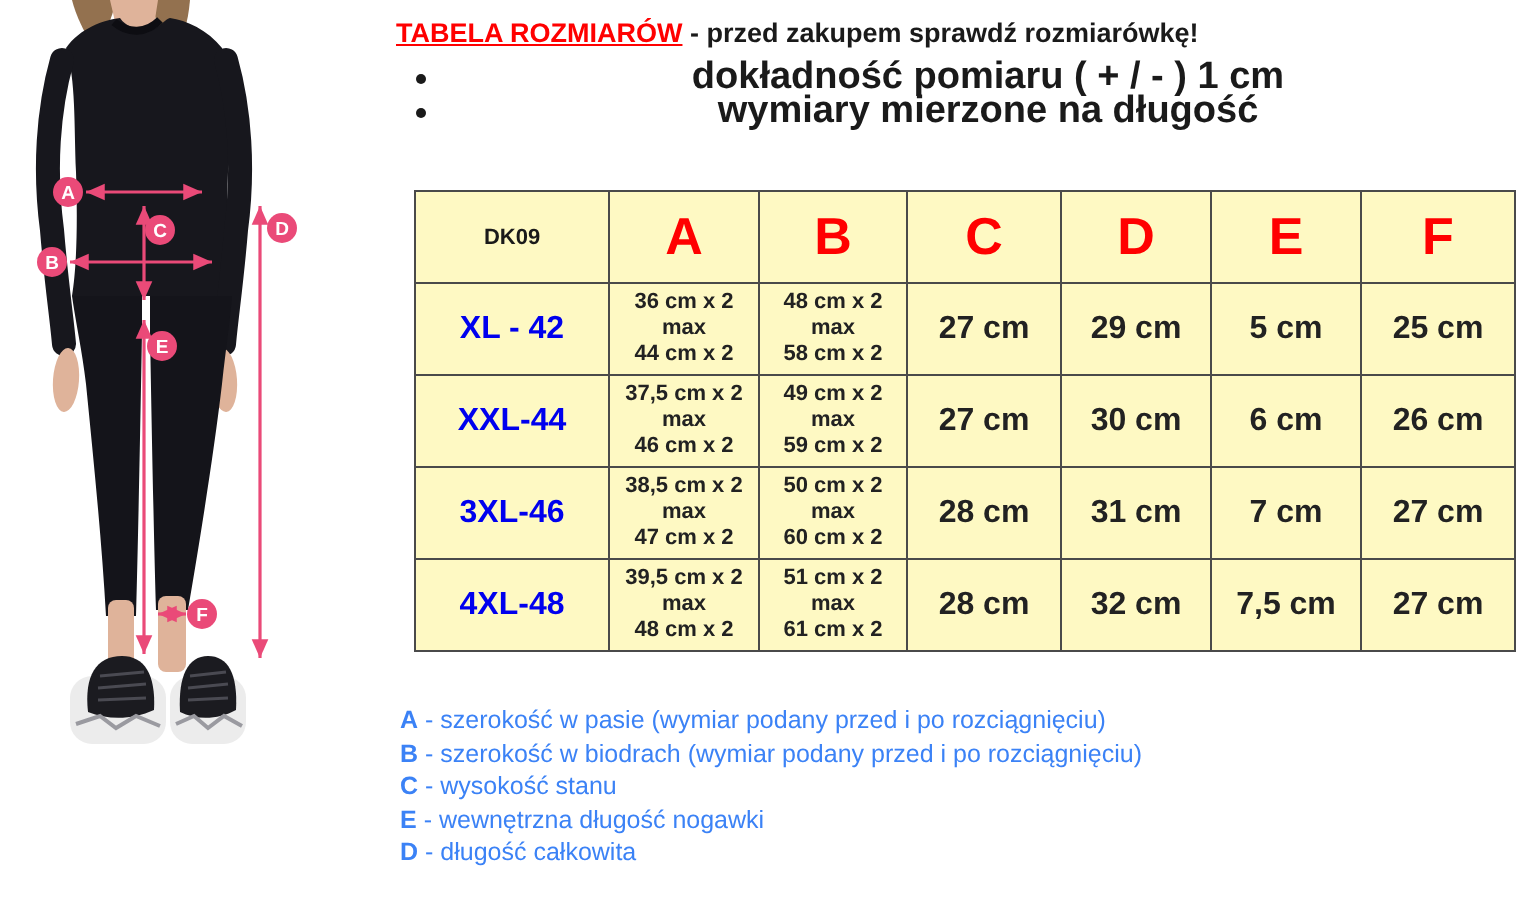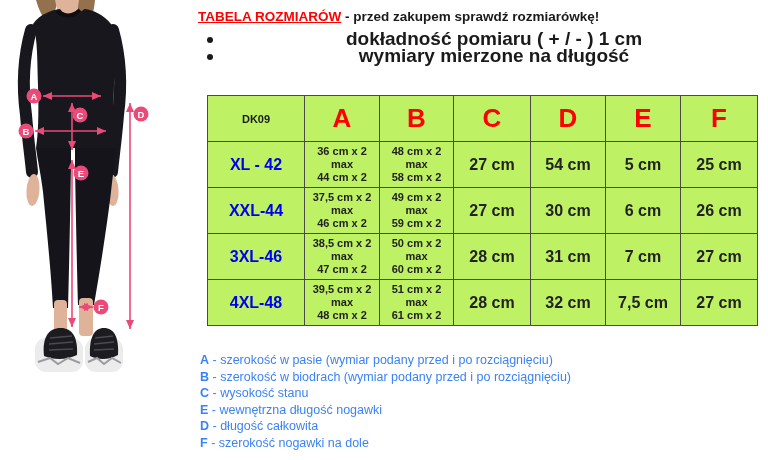--- a/index.html
+++ b/index.html
@@ -26,21 +26,21 @@
   
   table.size-table {
     position:absolute; left:207px; top:95px;
     border-collapse:collapse; table-layout:fixed;
     width:550px;
   }
   .size-table td {
     border:1px solid #4a4a4a;
     text-align:center; vertical-align:middle;
     height:46px; padding:0;
-    background:#bef264;
+    background:#fef9c3;
   }
   .model-code { font-size:11px; font-weight:bold; color:#1a1a1a; }
   .col-letter { font-size:26px; font-weight:bold; color:#ff0000; }
   .size-cell { font-size:16px; font-weight:bold; color:#0000ee; }
   .ab-cell { font-size:11px; font-weight:bold; color:#222;margin-left:36px; }
   .ab-cell div { line-height:13px; }
   .val-cell { font-size:16px; font-weight:bold; color:#222; }
 
   
   .legend { position:absolute; left:200px; top:352px; width:420px; }
@@ -170,21 +170,21 @@
         <div>36 cm x 2</div>
         <div>max</div>
         <div>44 cm x 2</div>
       </td>
       <td class="ab-cell">
         <div>48 cm x 2</div>
         <div>max</div>
         <div>58 cm x 2</div>
       </td>
       <td class="val-cell">27 cm</td>
-      <td class="val-cell">54 cm</td>
+      <td class="val-cell">29 cm</td>
       <td class="val-cell">5 cm</td>
       <td class="val-cell">25 cm</td>
     </tr>
     <tr>
       <td class="size-cell">XXL-44</td>
       <td class="ab-cell">
         <div>37,5 cm x 2</div>
         <div>max</div>
         <div>46 cm x 2</div>
       </td>
@@ -234,16 +234,15 @@
     </tr>
   </tbody>
     </table>
 
   <div class="legend">
     <div class="legend-line"><b>A</b> <span>- szerokość w pasie (wymiar podany przed i po rozciągnięciu)</span></div>
     <div class="legend-line"><b>B</b> <span>- szerokość w biodrach (wymiar podany przed i po rozciągnięciu)</span></div>
     <div class="legend-line"><b>C</b> <span>- wysokość stanu</span></div>
     <div class="legend-line"><b>E</b> <span>- wewnętrzna długość nogawki</span></div>
     <div class="legend-line"><b>D</b> <span>- długość całkowita</span></div>
-    <div class="legend-line"><b>F</b> <span>- szerokość nogawki na dole</span></div>
   </div>
 
 </div>
 
 </body></html>

